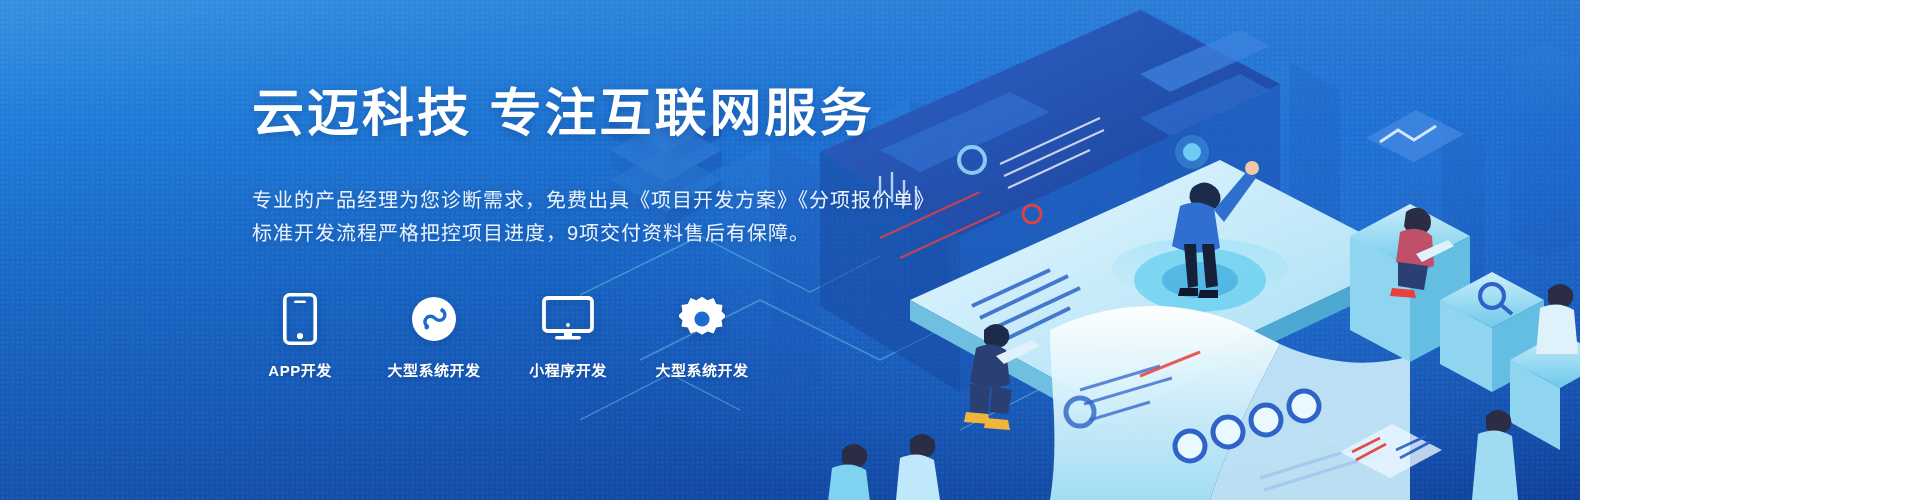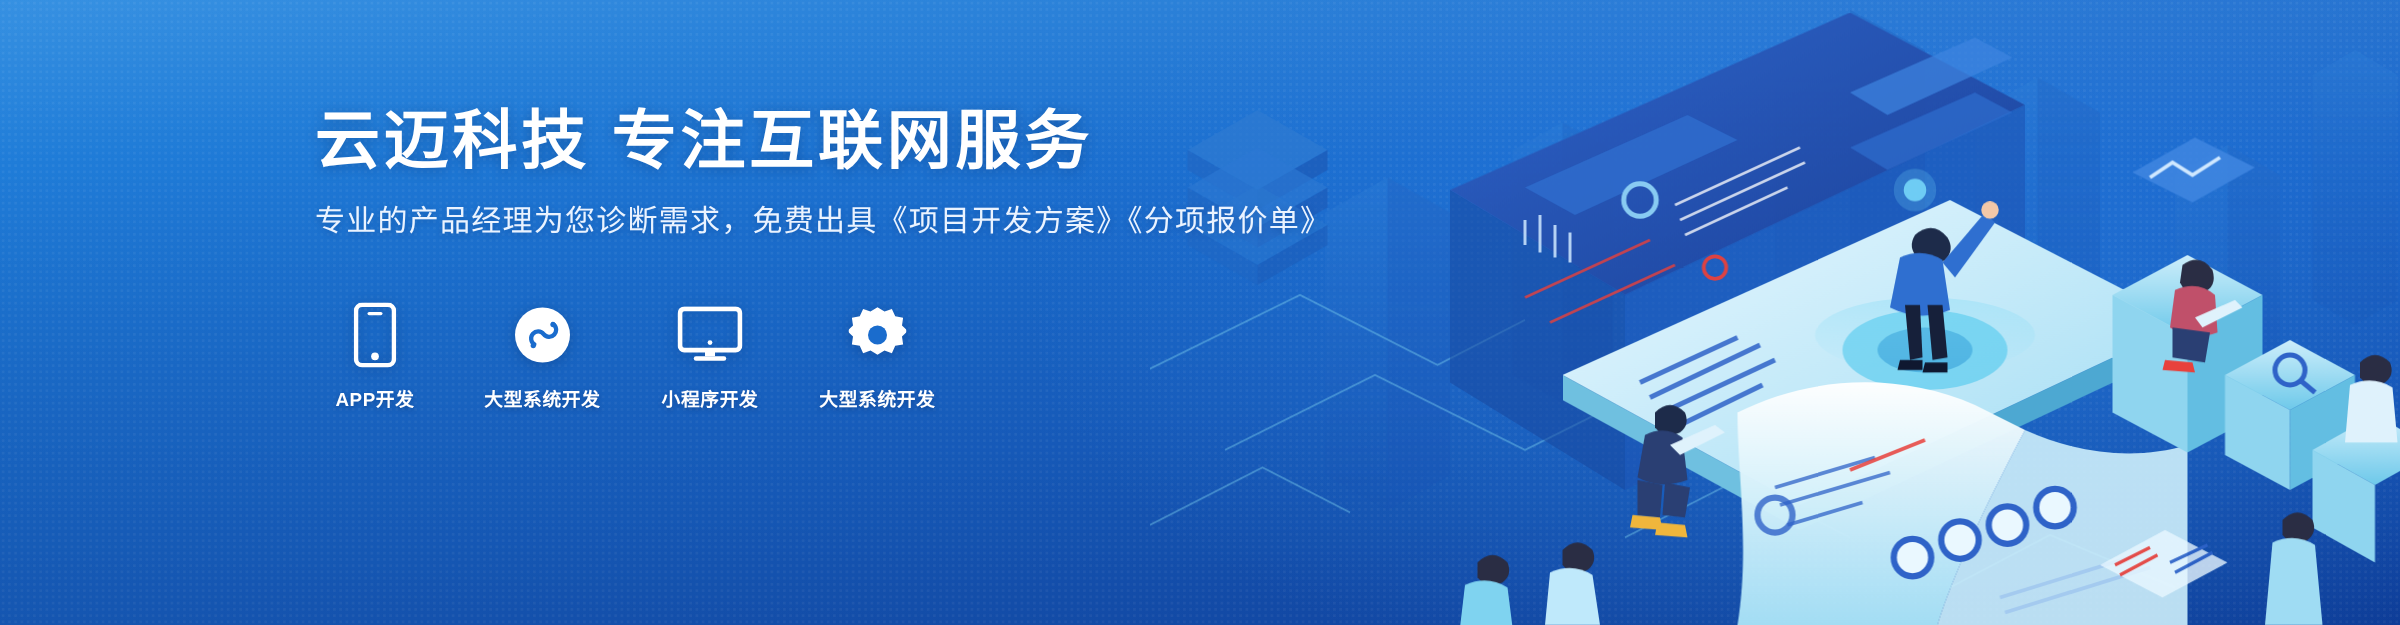--- a/index.html
+++ b/index.html
@@ -2,21 +2,21 @@
 <html lang="zh-CN"><head>
 <meta charset="utf-8">
 <title>云迈科技 Banner</title>
 <style>
   * { margin:0; padding:0; box-sizing:border-box; }
   html, body {
     width:1920px; height:500px; overflow:hidden;
     font-family:"Liberation Sans","DejaVu Sans",sans-serif;
   }
   .banner{
-    position:relative; width:1920px; height:500px; overflow:hidden;
+    position:relative; width:1580px; height:500px; overflow:hidden;
     background:
       radial-gradient(ellipse 1100px 560px at 78% 46%, rgba(36,120,221,.85) 0%, rgba(23,93,196,0) 62%),
       linear-gradient(170deg,#2a8ae0 0%,#1f7cd8 16%,#1a6ccd 38%,#175fc4 60%,#1450b6 82%,#0f43a8 100%);
   }
   
   .dot-texture{
     position:absolute; inset:0;
     background-image:radial-gradient(rgba(255,255,255,.055) 1px, transparent 1.2px);
     background-size:5px 5px; pointer-events:none;
   }
@@ -26,21 +26,21 @@
   }
 
   
   .copy{ position:absolute; left:252px; top:84px; width:880px; z-index:6; }
   .headline{
     font-size:52px; font-weight:700; color:#ffffff; letter-spacing:3px;
     line-height:1.12; white-space:nowrap;
     text-shadow:0 2px 10px rgba(5,35,90,.30);
   }
   .sub{
-    margin-top:17px; font-size:24px; line-height:1.62; color:#eaf3ff;
+    margin-top:42px; font-size:20px; line-height:1.62; color:#eaf3ff;
     letter-spacing:1px; font-weight:400; white-space:nowrap;
     text-shadow:0 1px 6px rgba(5,35,90,.26);
   }
   .sub .line{ display:block; }
 
   
   .services{ display:flex; align-items:flex-end; gap:38px; margin-top:44px;text-align:right; }
   .service{
     width:96px; display:flex; flex-direction:column; align-items:center; cursor:pointer;
   }
@@ -286,20 +286,21 @@
       </g>
     </svg>
   </div>
 
   <div class="copy">
 
     <h1 class="headline">云迈科技 专注互联网服务</h1>
 
     <div class="sub">
       <span class="line">专业的产品经理为您诊断需求，免费出具《项目开发方案》《分项报价单》</span>
+      <span class="line">标准开发流程严格把控项目进度，9项交付资料售后有保障。</span>
     </div>
 
     <div class="services">
 
       <div class="service">
         <span class="glyph">
           <svg width="34" height="52" viewBox="0 0 34 52">
             <rect x="1.8" y="1.8" width="30.4" height="48.4" rx="5" ry="5" fill="none" stroke="#ffffff" stroke-width="3.6"></rect>
             <rect x="11" y="7.5" width="12" height="2.6" rx="1.3" fill="#ffffff"></rect>
             <circle cx="17" cy="43" r="3.1" fill="#ffffff"></circle>

